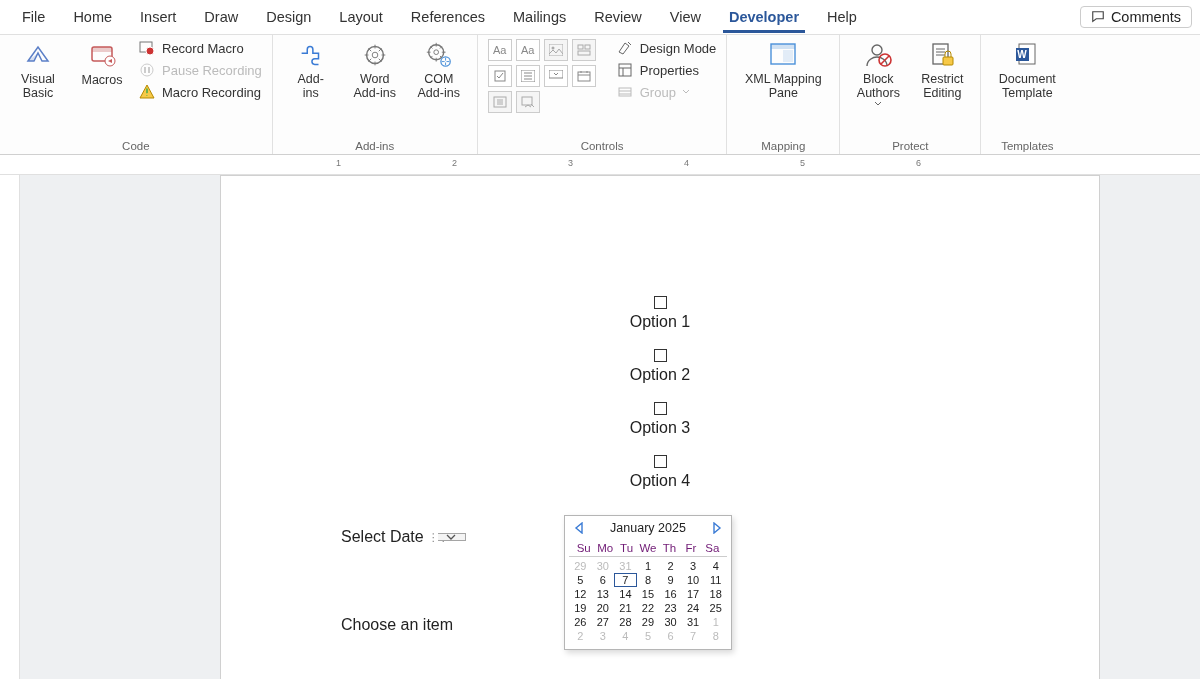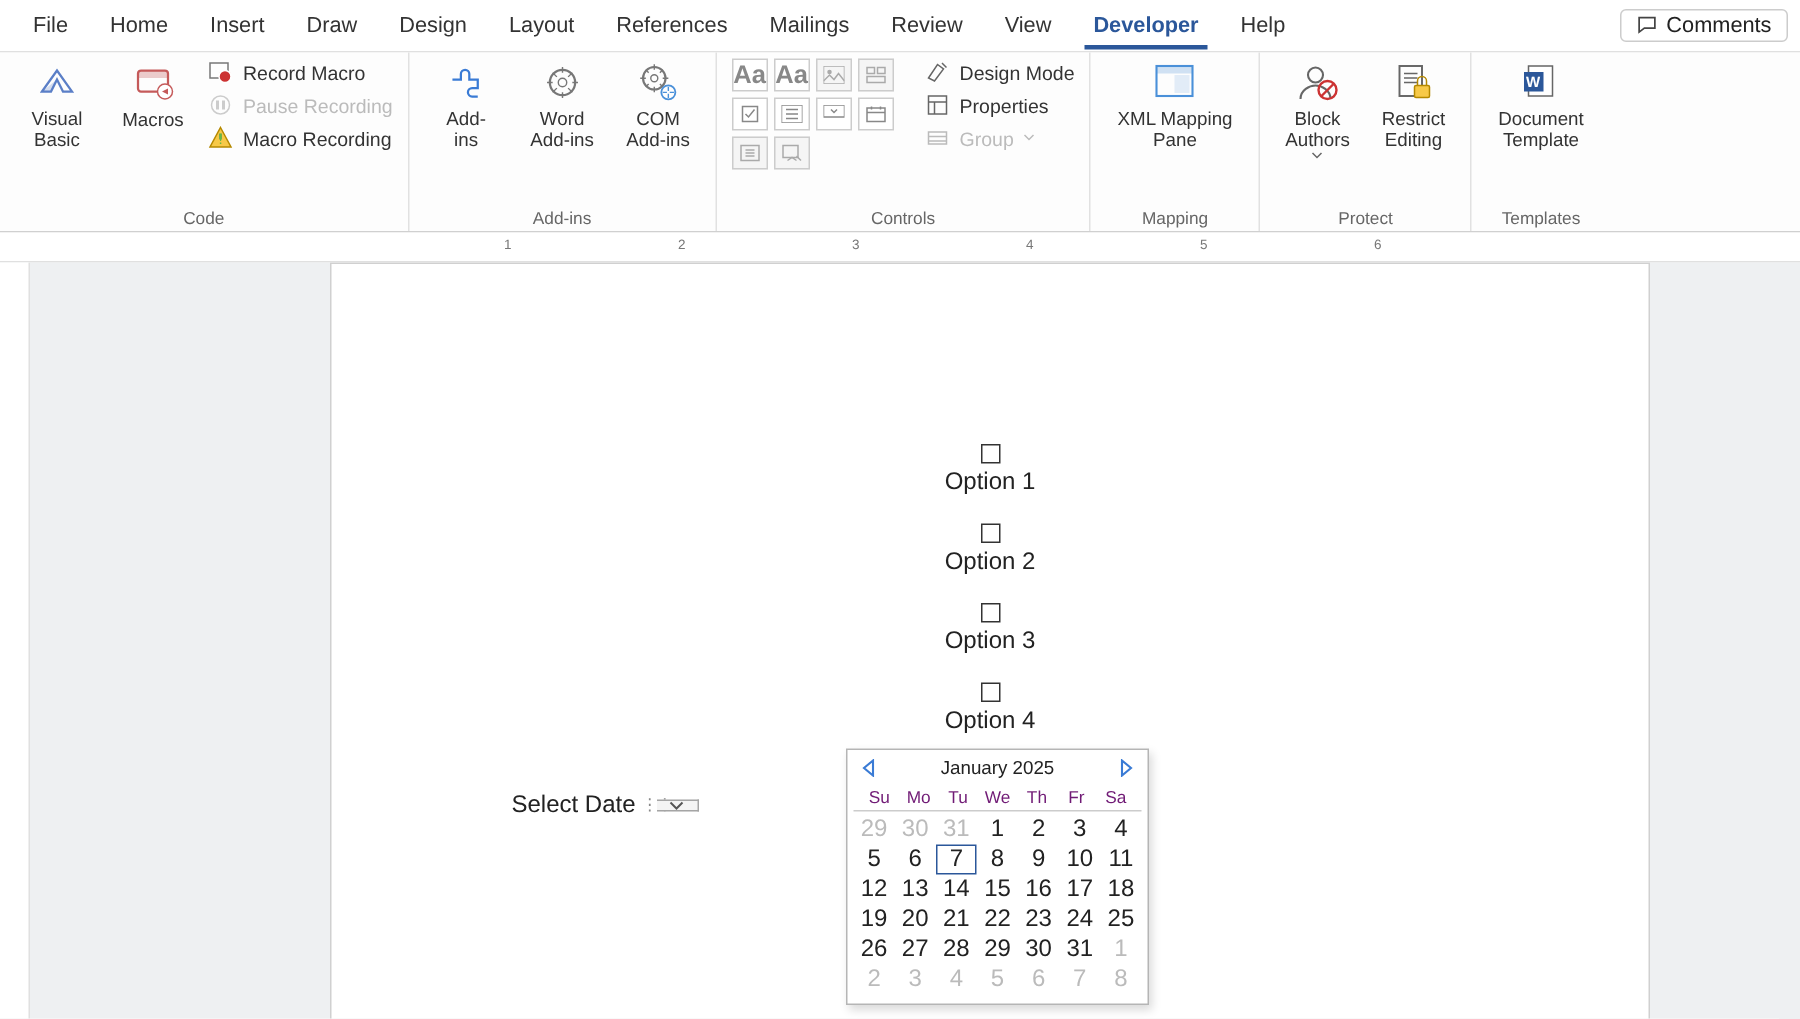--- a/index.html
+++ b/index.html
@@ -19,21 +19,21 @@
   .group-body { display: flex; gap: 8px; align-items: flex-start; flex: 1; }
   .group-label { font-size: 11.5px; color: #666; text-align: center; padding-top: 2px; }
   .bigbtn { display: flex; flex-direction: column; align-items: center; width: 56px; font-size: 12.5px; text-align: center; gap: 2px; cursor: pointer; color: #333; }
   .bigbtn .ico { width: 32px; height: 32px; display: flex; align-items: center; justify-content: center; }
   .smallstack { display: flex; flex-direction: column; gap: 4px; font-size: 13px; }
   .smallstack .row { display: flex; align-items: center; gap: 6px; cursor: pointer; color: #333; }
   .smallstack .row.disabled { color: #bbb; }
   .smallstack .ic { width: 18px; height: 18px; display: inline-flex; align-items: center; justify-content: center; }
 
   .controlsgrid { display: grid; grid-template-columns: repeat(4, 24px); grid-auto-rows: 22px; gap: 4px; }
-  .controlsgrid .cell { border: 1px solid #ccc; display: flex; align-items: center; justify-content: center; font-size: 17px; color: #888; cursor: pointer; background: #fff; font-weight: bold; }
+  .controlsgrid .cell { border: 1px solid #ccc; display: flex; align-items: center; justify-content: center; font-size: 11px; color: #888; cursor: pointer; background: #fff; }
   .controlsgrid .cell.dim { background: #f5f5f5; }
 
   
   .ruler { height: 20px; background: #fff; border-bottom: 1px solid #e0e0e0; position: relative; font-size: 9px; color: #777; }
   .ruler .markers { position: absolute; left: 220px; right: 20px; top: 0; bottom: 0; }
   .ruler .mk { position: absolute; top: 3px; }
 
   
   .workspace { position: relative; background: #eef0f2; height: calc(100% - 172px); display: flex; }
   .vruler { width: 20px; background: #fff; border-right: 1px solid #e0e0e0; position: relative; font-size: 9px; color: #777; }
@@ -41,28 +41,28 @@
   .opt { display: flex; align-items: center; gap: 4px; font-size: 16px; margin-bottom: 18px; flex-direction: column; }
   .chk { width: 13px; height: 13px; border: 1.5px solid #333; background: #fff; }
 
   .field-line { display: flex; align-items: center; gap: 4px; font-size: 16px; margin-top: 38px; }
   .date-control { display: flex; align-items: stretch; }
   .date-placeholder { background: #d9d9d9; border: 1px solid #a5a5a5; padding: 4px 8px; color: #555; font-size: 15px; }
   .date-dd { width: 28px; border: 1px solid #a5a5a5; border-left: none; display: flex; align-items: center; justify-content: center; background: #f4f4f4; cursor: pointer; }
   .handle { width:6px; font-size:11px; color:#888; letter-spacing:-1px; user-select:none; line-height:6px; text-align:center; }
 
   
-  .calendar { position: absolute; left: 564px; top: 324px; width: 202px; background: #fff; border: 1px solid #b5b5b5; box-shadow: 2px 3px 6px rgba(0,0,0,.15); font-size: 12px; }
+  .calendar { position: absolute; left: 564px; top: 340px; width: 168px; background: #fff; border: 1px solid #b5b5b5; box-shadow: 2px 3px 6px rgba(0,0,0,.15); font-size: 12px; }
   .cal-head { display: flex; align-items: center; justify-content: space-between; padding: 4px 6px; }
   .cal-nav { width: 16px; height: 16px; display: flex; align-items: center; justify-content: center; cursor: pointer; }
   .cal-title { font-size: 12.5px; }
   .cal-dow { display: grid; grid-template-columns: repeat(7, 1fr); text-align: center; padding: 0 4px; color:#701a75; border-bottom:1px solid #ccc; margin:0 4px; }
   .cal-dow div { padding: 2px 0; font-size:11.5px; }
   .cal-grid { display: grid; grid-template-columns: repeat(7, 1fr); text-align: center; padding: 2px 4px 6px 4px; }
-  .cal-grid .d { padding: 1px 0; cursor: pointer; font-size:16px;}
+  .cal-grid .d { padding: 1px 0; cursor: pointer; font-size:11px;}
   .cal-grid .d.other { color: #bbb; }
   .cal-grid .d.sel { outline: 1px solid #2b579a; outline-offset:-1px; }
 
   .choose-line { font-size: 16px; margin-top: 70px; }
 
   svg { display:block; }
 </style>
 </head>
 <body>
 
@@ -397,20 +397,21 @@
       <span class="handle">⋮⋮</span>
       <div class="date-control">
         <div class="date-dd">
           <svg width="10" height="6">
               <path d="M1 1l4 4 4-4" fill="none" stroke="#555" stroke-width="1.3"></path>
             </svg>
         </div>
       </div>
     </div>
 
+    <div class="choose-line">Choose an item</div>
   </div>
 
   <div class="calendar">
     <div class="cal-head">
       <div class="cal-nav">
         <svg width="12" height="12">
             <path d="M9 1 L3 6 L9 11 Z" fill="none" stroke="#3a7bd5" stroke-width="1.4"></path>
           </svg>
       </div>
       <div class="cal-title">January 2025</div>

